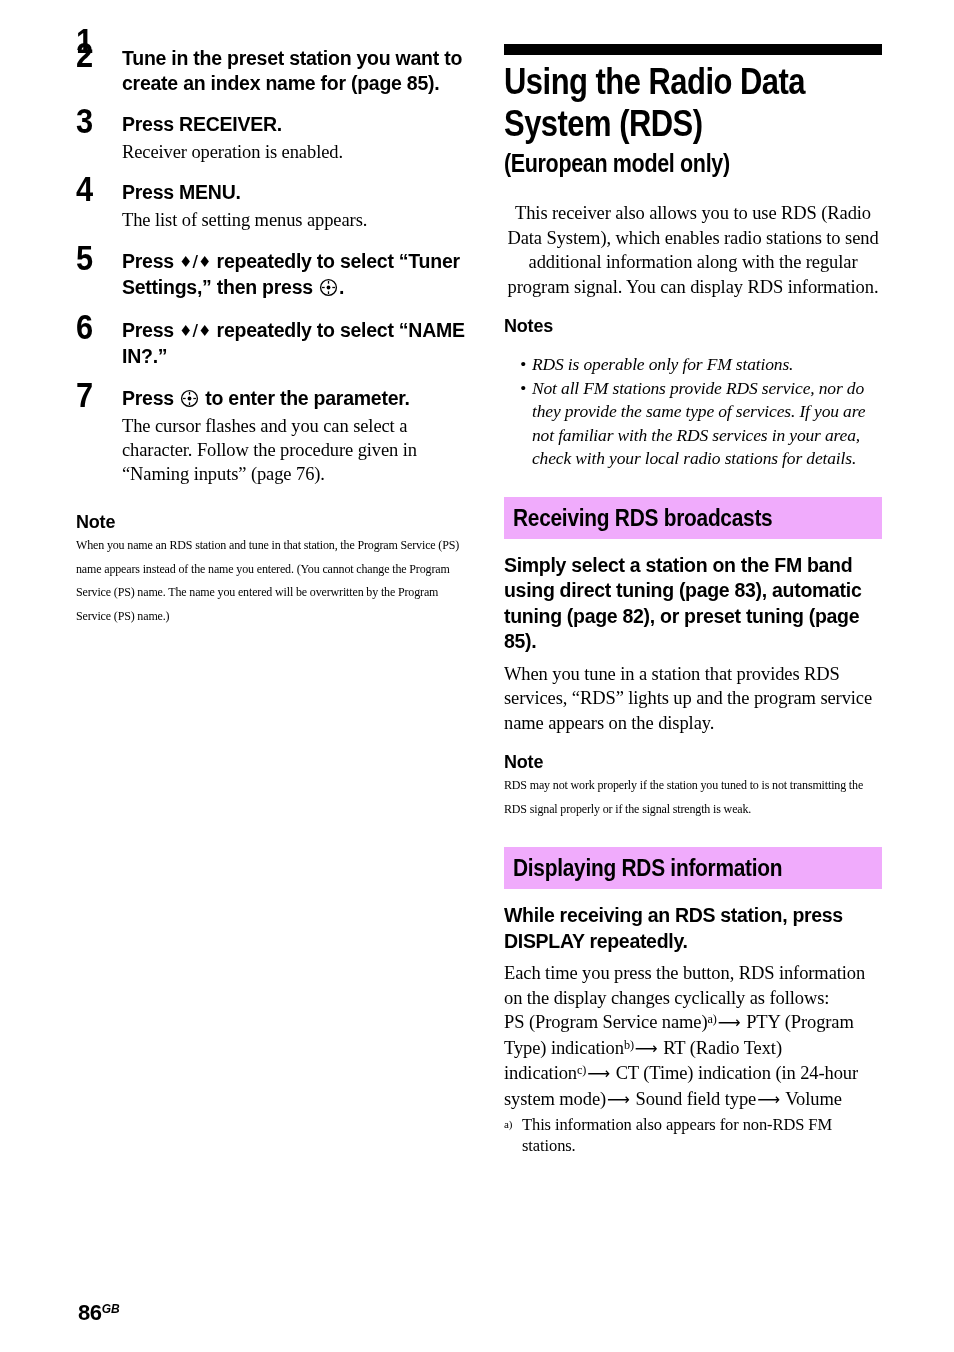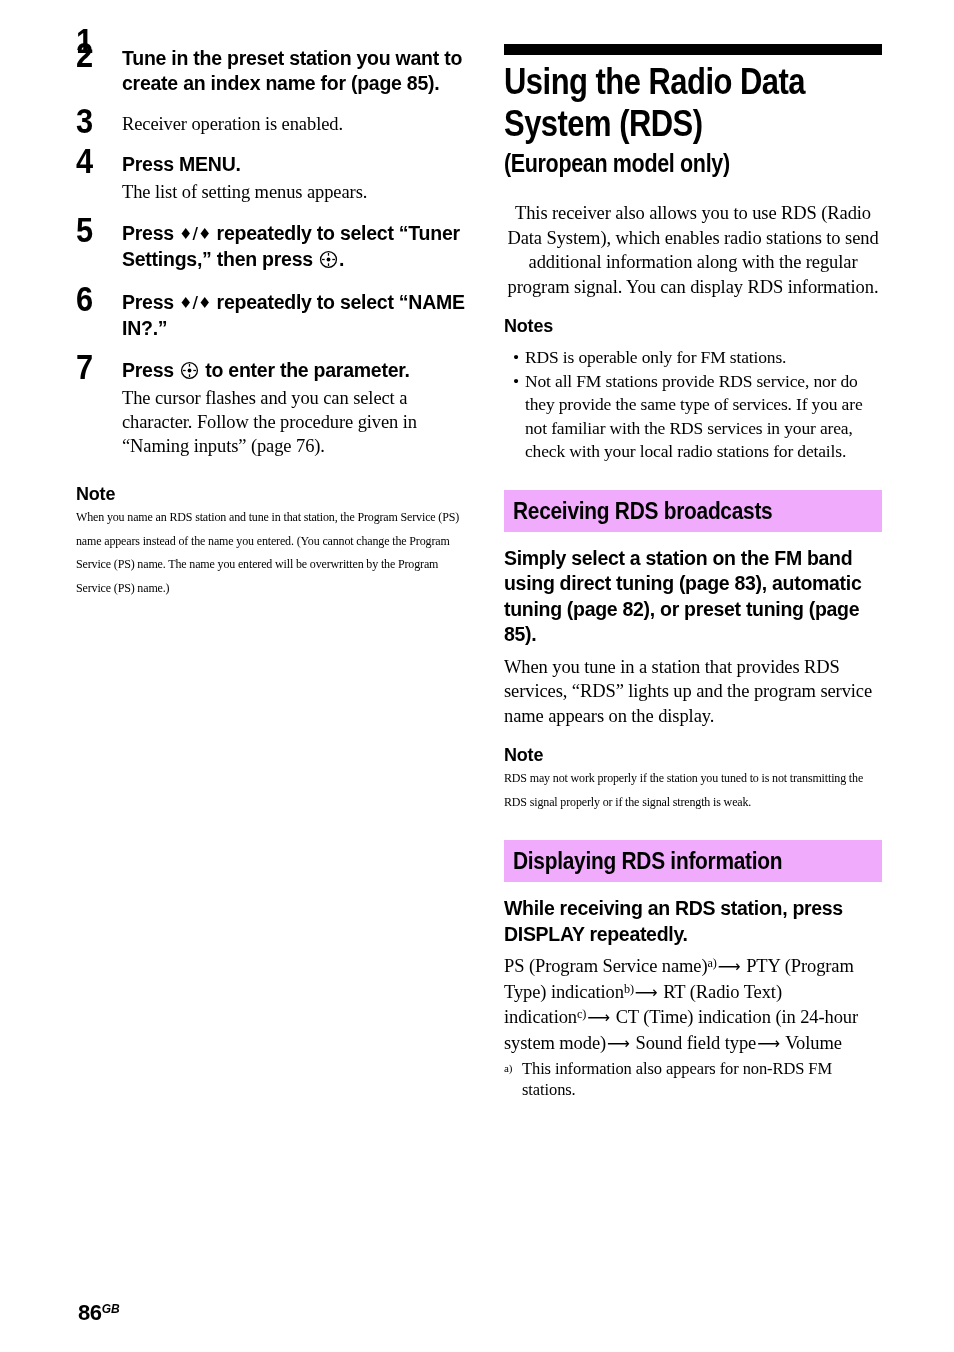--- a/index.html
+++ b/index.html
@@ -94,22 +94,23 @@
     margin-bottom: 1px;
   }
   .note-body {
     font-family: "Liberation Serif", serif;
     font-size: 12px;
     line-height: 23.5px;
     letter-spacing: -0.15px;
   }
   .note-list {
     list-style: none;
-    margin: 9px;
+    margin: 16px;
     padding: 0;
+    font-style: italic;
   }
   .note-list li {
     font-family: "Liberation Serif", serif;
     font-size: 17.5px;
     line-height: 23.5px;
     letter-spacing: -0.15px;
     padding-left: 12px;
     position: relative;
   }
   .note-list li::before {
@@ -249,20 +250,21 @@
       <div class="step-num">1</div>
     </div>
 
     <div class="step" style="margin-top:14px;">
       <div class="step-num">2</div>
       <div class="step-title">Tune in the preset station you want to create an index name for (page 85).</div>
     </div>
 
     <div class="step" style="margin-top:16px;">
       <div class="step-num">3</div>
+      <div class="step-title">Press RECEIVER.</div>
       <div class="step-body">Receiver operation is enabled.</div>
     </div>
 
     <div class="step" style="margin-top:16px;">
       <div class="step-num">4</div>
       <div class="step-title">Press MENU.</div>
       <div class="step-body">The list of setting menus appears.</div>
     </div>
 
     <div class="step" style="margin-top:17px;">
@@ -321,20 +323,21 @@
     <div class="sec-head"><span>Receiving RDS broadcasts</span></div>
     <div class="lead">Simply select a station on the FM band using direct tuning (page 83), automatic tuning (page 82), or preset tuning (page 85).</div>
     <div class="para">When you tune in a station that provides RDS services, “RDS” lights up and the program service name appears on the display.</div>
     <div class="note-gap">
       <div class="note-head">Note</div>
       <div class="note-body">RDS may not work properly if the station you tuned to is not transmitting the RDS signal properly or if the signal strength is weak.</div>
     </div>
 
     <div class="sec-head"><span>Displaying RDS information</span></div>
     <div class="lead">While receiving an RDS station, press DISPLAY repeatedly.</div>
+    <div class="para">Each time you press the button, RDS information on the display changes cyclically as follows:</div>
 
     <div class="para"><span>PS (Program Service name)</span><sup class="fn">a)</sup><span class="arrow-r">⟶</span><span> PTY (Program Type) indication</span><sup class="fn">b)</sup><span class="arrow-r">⟶</span><span> RT (Radio Text) indication</span><sup class="fn">c)</sup><span class="arrow-r">⟶</span><span> CT (Time) indication (in 24-hour system mode)</span><span class="arrow-r">⟶</span><span> Sound field type</span><span class="arrow-r">⟶</span><span> Volume</span></div>
 
     <div class="footnote"><span class="mark">a)</span><span>This information also appears for non-RDS FM stations.</span></div>
 
   </div>
 
   <div class="folio"><span>86</span><span class="gb">GB</span></div>
 
 </div>

